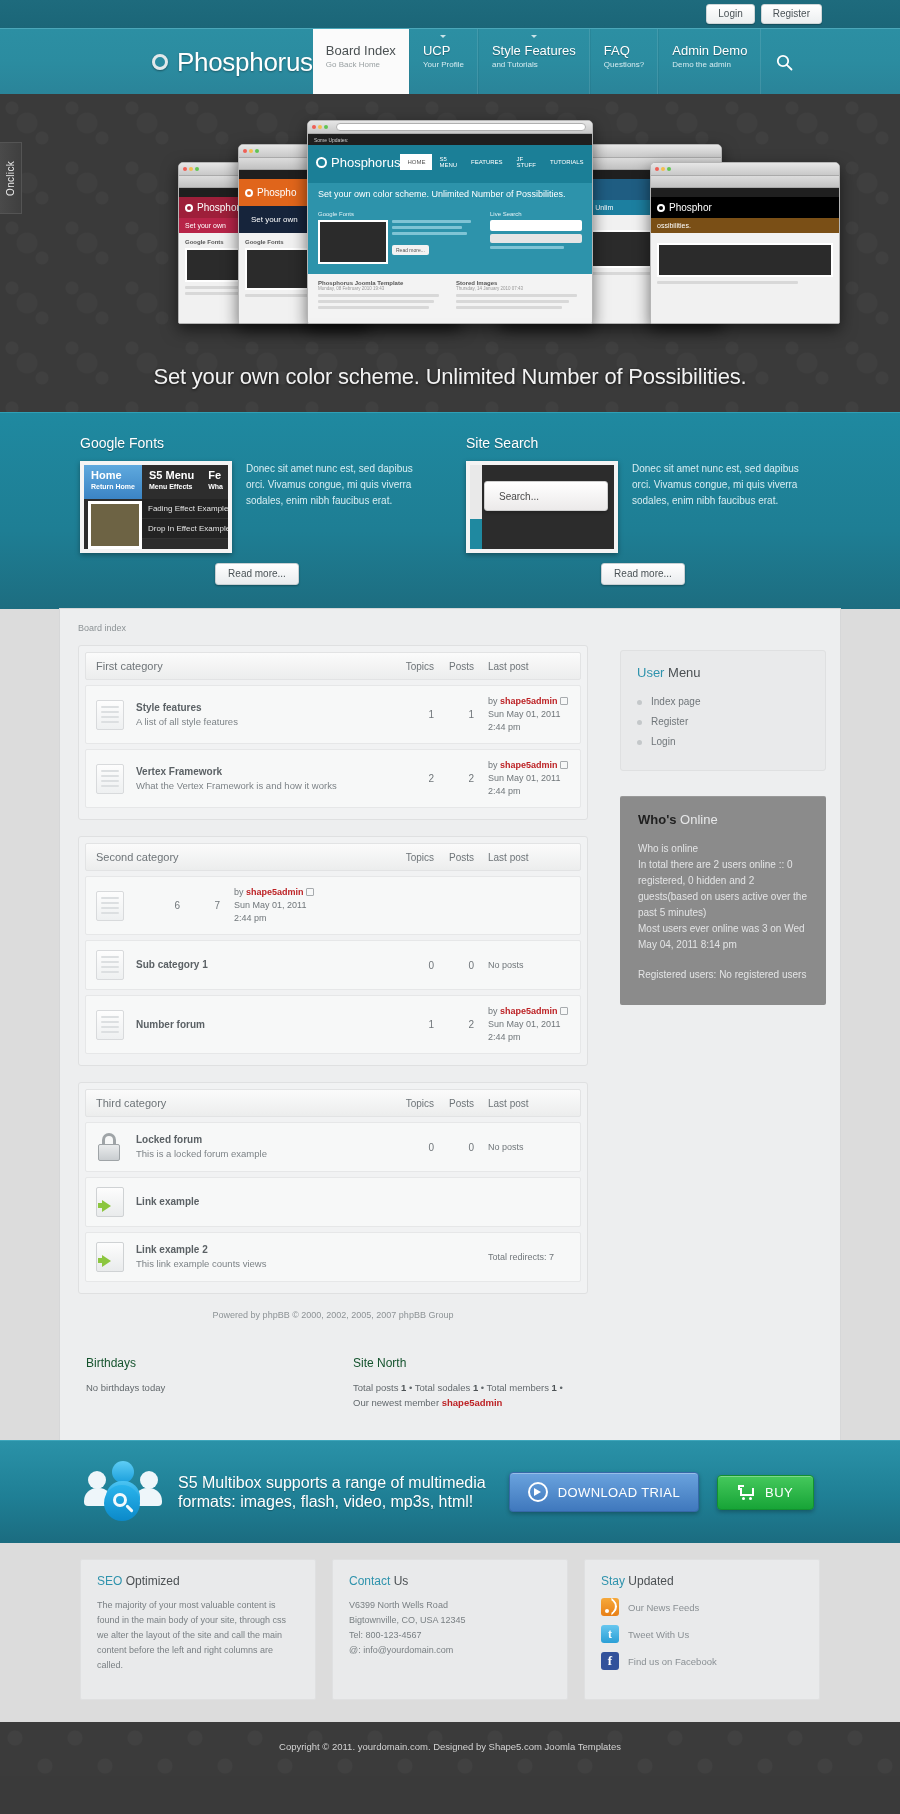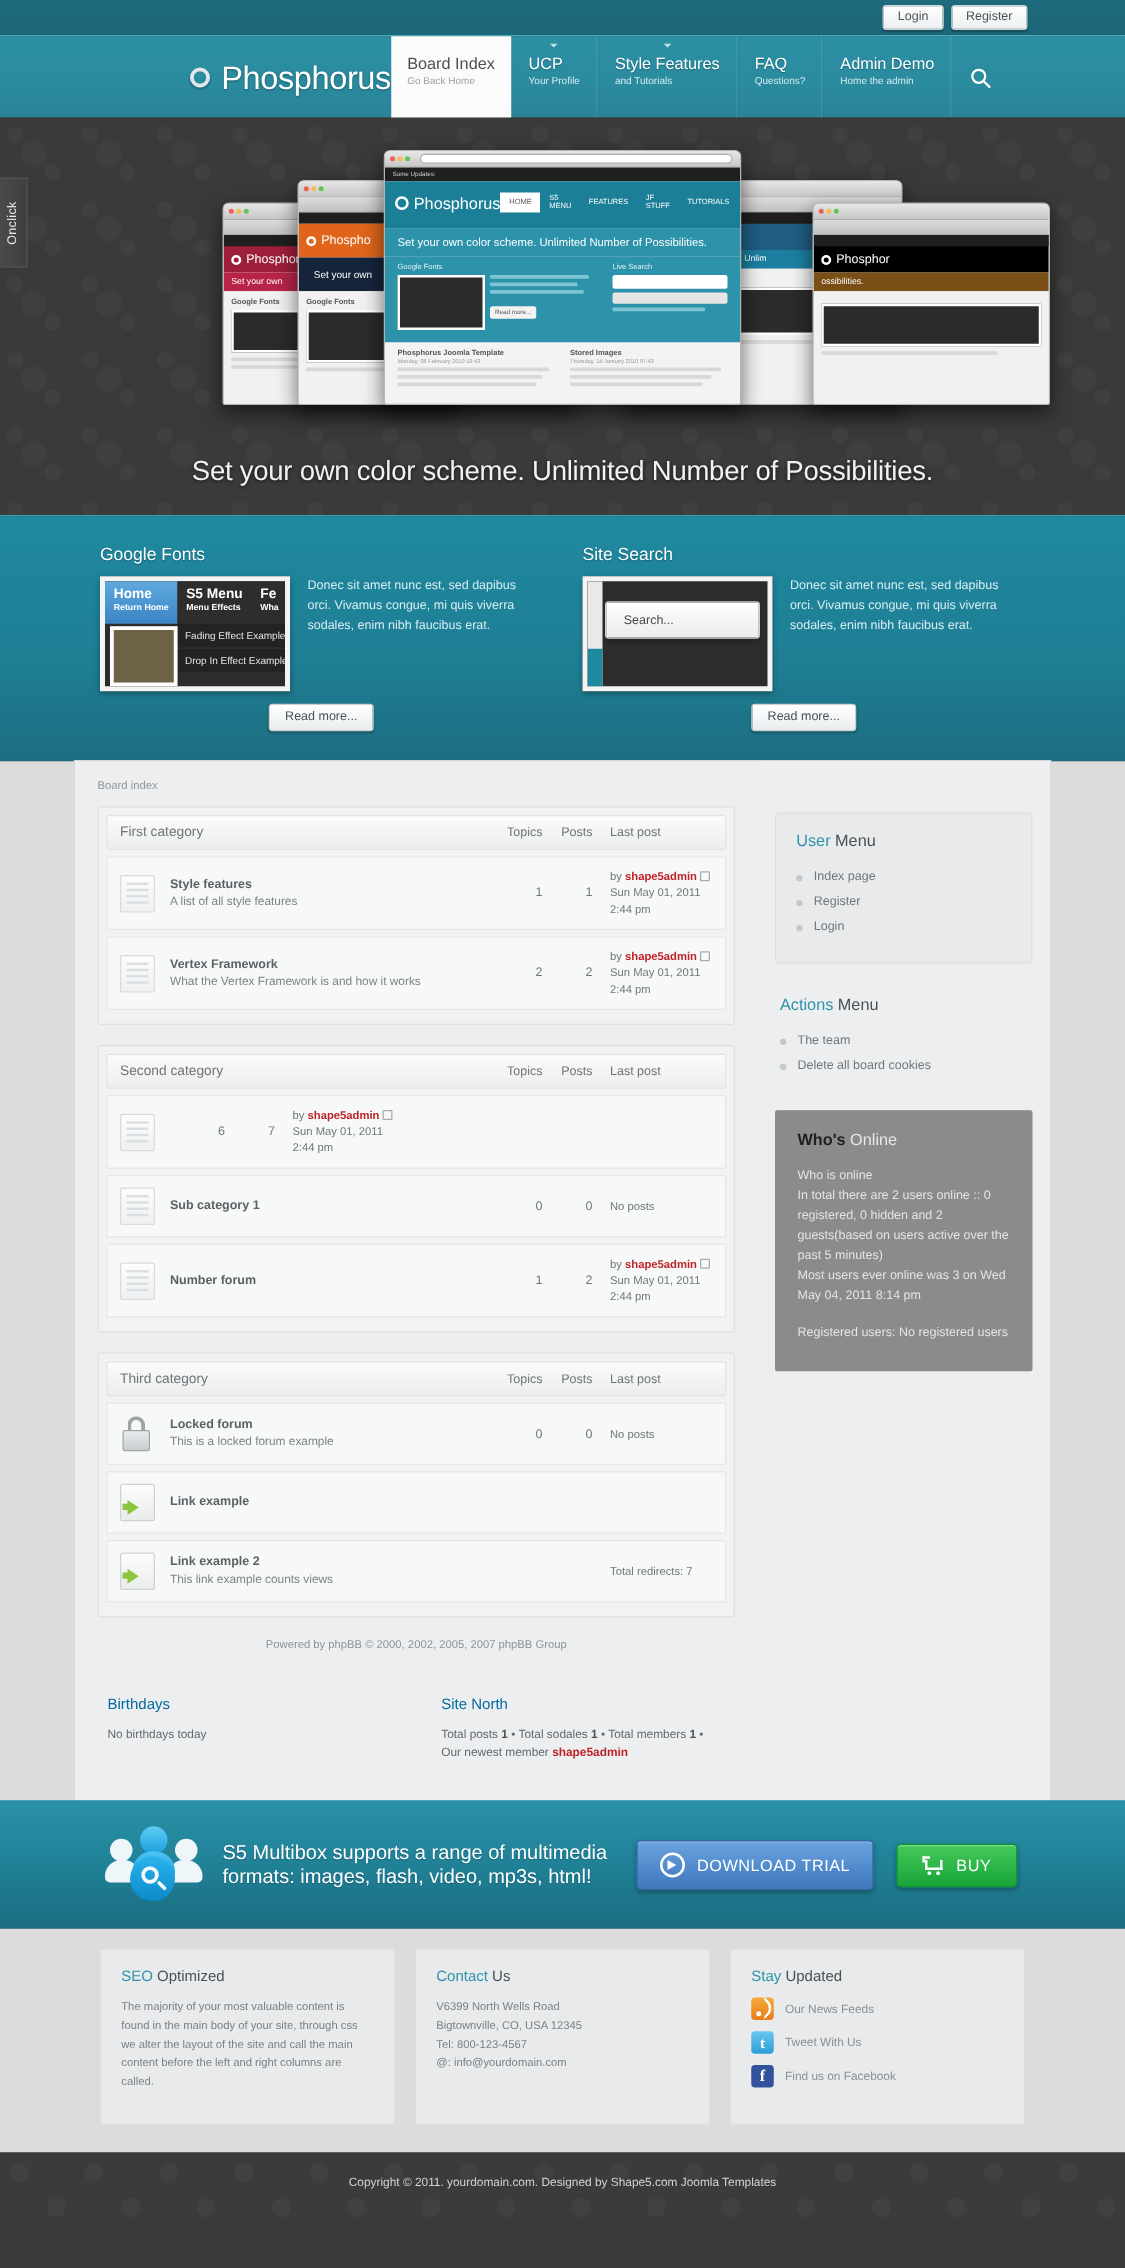--- a/index.html
+++ b/index.html
@@ -308,21 +308,21 @@
   .fcount { width: 44px; text-align: right; color: #70767a; font-size: 10px; }
   .fcount2 { width: 40px; text-align: right; color: #70767a; font-size: 10px; }
   .flast { width: 96px; padding-left: 14px; color: #70767a; font-size: 9px; line-height: 13px; }
   .flast a { color: #bd2326; font-weight: bold; text-decoration: none; }
   .flast .jump { display: inline-block; width: 8px; height: 8px; border: 1px solid #a7abae; border-radius: 1px; margin-left: 2px; vertical-align: -1px; position: relative; }
 
   .powered { text-align: center; color: #8d9396; font-size: 9px; margin: 16px 0 36px; }
 
   .stats-row { display: flex; gap: 40px; padding: 0 8px; }
   .stats-col { flex: 1; }
-  .stats-col h4 { color: #0369a1; font-size: 12px; font-weight: normal; margin-bottom: 10px; }
+  .stats-col h4 { color: #14532d; font-size: 12px; font-weight: normal; margin-bottom: 10px; }
   .stats-col p { color: #63696d; font-size: 9.5px; line-height: 15px; }
   .stats-col b { color: #4d5255; }
   .stats-col .member { color: #bd2326; font-weight: bold; }
 
   
   .mod { margin-bottom: 18px; margin-top: 25px; }
   .mod-box {
     background: #e9eaeb; border: 1px solid #dfe0e1; border-radius: 3px;
     padding: 14px 16px 18px;
   }
@@ -465,21 +465,21 @@
         <span class="nav-arrow"></span>
         <div class="nav-title">Style Features</div>
         <div class="nav-sub">and Tutorials</div>
       </div>
       <div class="nav-item">
         <div class="nav-title">FAQ</div>
         <div class="nav-sub">Questions?</div>
       </div>
       <div class="nav-item">
         <div class="nav-title">Admin Demo</div>
-        <div class="nav-sub">Home the admin</div>
+        <div class="nav-sub">Demo the admin</div>
       </div>
       <div class="nav-search">
         <svg width="17" height="17" viewBox="0 0 17 17">
             <circle cx="7" cy="7" r="5.2" fill="none" stroke="#ffffff" stroke-width="1.8"></circle>
             <line x1="10.8" y1="10.8" x2="15.5" y2="15.5" stroke="#ffffff" stroke-width="1.8" stroke-linecap="round"></line>
           </svg>
       </div>
     </nav>
   </div>
 </div>
@@ -900,27 +900,20 @@
         <div class="mod-box">
           <h3><span class="hl">User</span><span> Menu</span></h3>
           <ul>
             <li>Index page</li>
             <li>Register</li>
             <li>Login</li>
           </ul>
         </div>
       </div>
 
-      <div class="mod mod-plain">
-        <h3><span class="hl">Actions</span><span> Menu</span></h3>
-        <ul>
-          <li>The team</li>
-          <li>Delete all board cookies</li>
-        </ul>
-      </div>
 
       <div class="mod">
         <div class="whos">
           <h3><span class="hl">Who's</span><span> Online</span></h3>
           <p style="white-space:pre-line">Who is online
 In total there are 2 users online :: 0 registered, 0 hidden and 2 guests(based on users active over the past 5 minutes)
 Most users ever online was 3 on Wed May 04, 2011 8:14 pm</p>
           <p>Registered users: No registered users</p>
         </div>
       </div>

